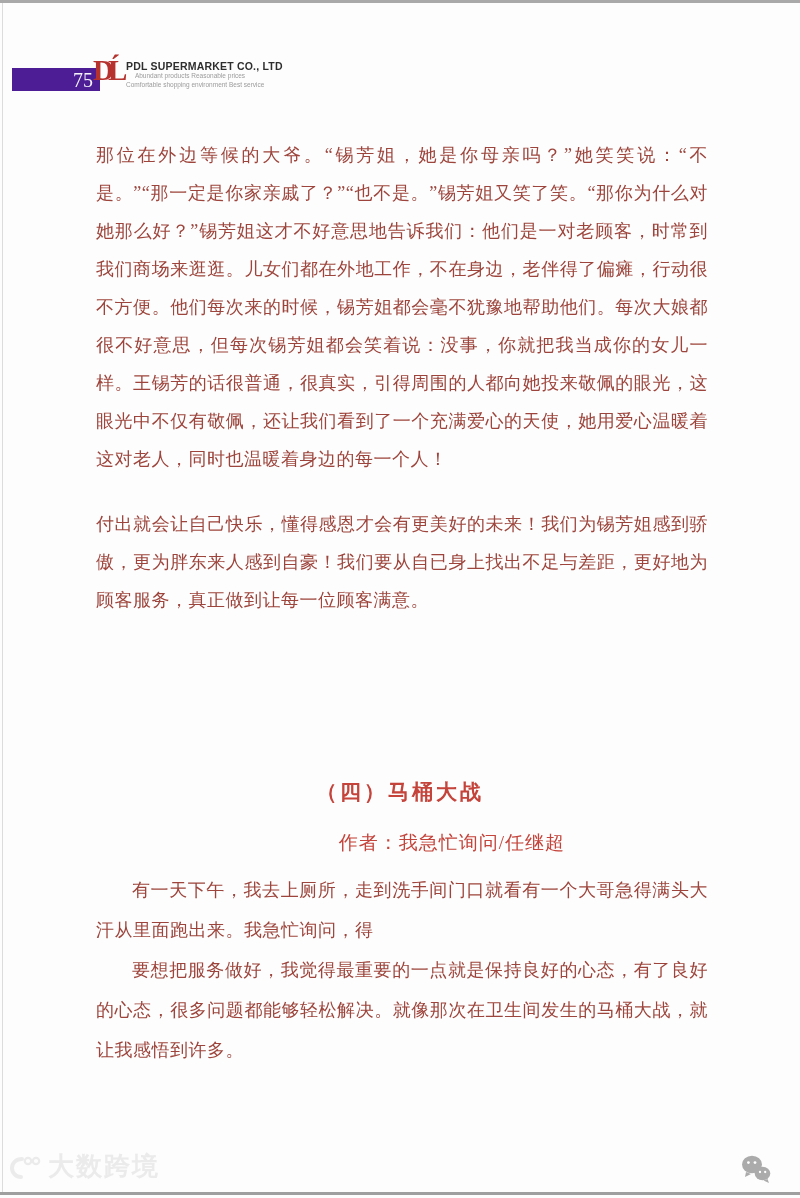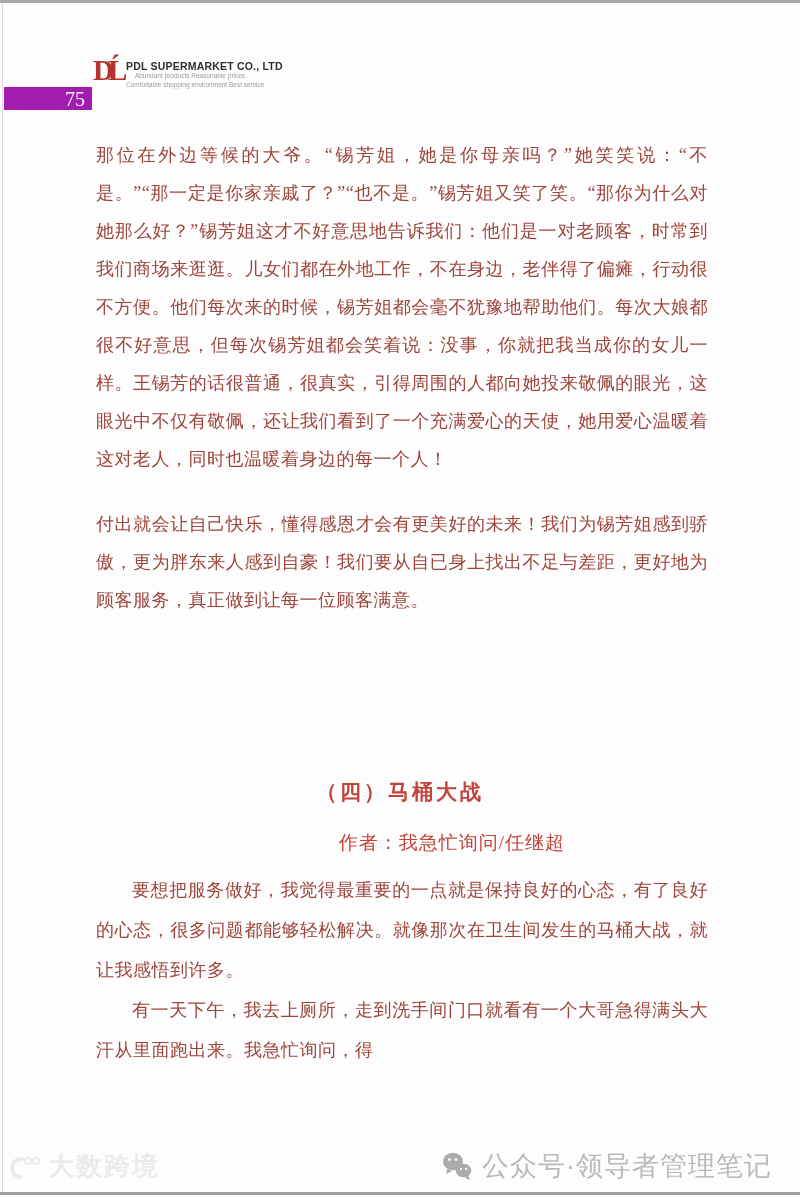--- a/index.html
+++ b/index.html
@@ -21,24 +21,24 @@
   .edge-bottom{
     position:absolute;left:0;bottom:3px;width:800px;height:3px;
     background:#9f9f9f;
   }
   .edge-left{
     position:absolute;left:2px;top:3px;bottom:6px;width:1px;
     background:#dcdcdc;
   }
   
   .pagenum-bar{
-    position:absolute;left:4px;top:68px;width:88px;height:23px;
-    background:#a21caf;
+    position:absolute;left:12px;top:68px;width:88px;height:23px;
+    background:#4c1d95;
     display:flex;align-items:center;justify-content:flex-end;
-    padding-right:7px;box-sizing:border-box;margin-top:19px;
+    padding-right:7px;box-sizing:border-box;
   }
   .pagenum{
     color:rgba(255,255,255,0.95);
     font-size:20px;line-height:20px;
     font-family:"Liberation Serif",serif;
   }
   .logo{
     position:absolute;left:93px;top:50px;
     color:#b5322e;
     font-family:"Liberation Serif",serif;
@@ -132,22 +132,22 @@
   <div class="bodytext block-a">
     <p>那位在外边等候的大爷。“锡芳姐，她是你母亲吗？”她笑笑说：“不是。”“那一定是你家亲戚了？”“也不是。”锡芳姐又笑了笑。“那你为什么对她那么好？”锡芳姐这才不好意思地告诉我们：他们是一对老顾客，时常到我们商场来逛逛。儿女们都在外地工作，不在身边，老伴得了偏瘫，行动很不方便。他们每次来的时候，锡芳姐都会毫不犹豫地帮助他们。每次大娘都很不好意思，但每次锡芳姐都会笑着说：没事，你就把我当成你的女儿一样。王锡芳的话很普通，很真实，引得周围的人都向她投来敬佩的眼光，这眼光中不仅有敬佩，还让我们看到了一个充满爱心的天使，她用爱心温暖着这对老人，同时也温暖着身边的每一个人！</p>
     <p>付出就会让自己快乐，懂得感恩才会有更美好的未来！我们为锡芳姐感到骄傲，更为胖东来人感到自豪！我们要从自已身上找出不足与差距，更好地为顾客服务，真正做到让每一位顾客满意。</p>
   </div>
 
   <div class="section-title">（四）马桶大战</div>
 
   <div class="author-line">作者：我急忙询问/任继超</div>
 
   <div class="bodytext block-b">
+    <p>有一天下午，我去上厕所，走到洗手间门口就看有一个大哥急得满头大汗从里面跑出来。我急忙询问，得</p>
     <p>要想把服务做好，我觉得最重要的一点就是保持良好的心态，有了良好的心态，很多问题都能够轻松解决。就像那次在卫生间发生的马桶大战，就让我感悟到许多。</p>
-    <p>有一天下午，我去上厕所，走到洗手间门口就看有一个大哥急得满头大汗从里面跑出来。我急忙询问，得</p>
   </div>
 
   <div class="wm-left">
     <span>
       <svg width="36" height="28" viewBox="0 0 36 28">
         <path d="M14 6 C8 6 4 10 4 15 C4 20 8 24 13 24" stroke="#ebebeb" stroke-width="4" fill="none" stroke-linecap="round"></path>
         <circle cx="20" cy="8" r="3.2" stroke="#ebebeb" stroke-width="2.2" fill="none"></circle>
         <circle cx="28" cy="8" r="3.2" stroke="#ebebeb" stroke-width="2.2" fill="none"></circle>
       </svg>
     </span>
@@ -160,16 +160,15 @@
         <ellipse cx="12" cy="10.5" rx="10" ry="8.8" fill="#ababab"></ellipse>
         <path d="M6 18 L5 23 L11 20 Z" fill="#ababab"></path>
         <circle cx="8.4" cy="8.6" r="1.4" fill="#ffffff"></circle>
         <circle cx="15" cy="8.6" r="1.4" fill="#ffffff"></circle>
         <ellipse cx="22.5" cy="19.5" rx="7.8" ry="6.8" fill="#ababab"></ellipse>
         <path d="M27.5 25 L29 29 L23.5 26.5 Z" fill="#ababab"></path>
         <circle cx="20" cy="18" r="1.15" fill="#ffffff"></circle>
         <circle cx="25.2" cy="18" r="1.15" fill="#ffffff"></circle>
       </svg>
     </span>
-    <span>公众号·领导者管理笔记</span>
   </div>
 
 </div>
 
 </body></html>

